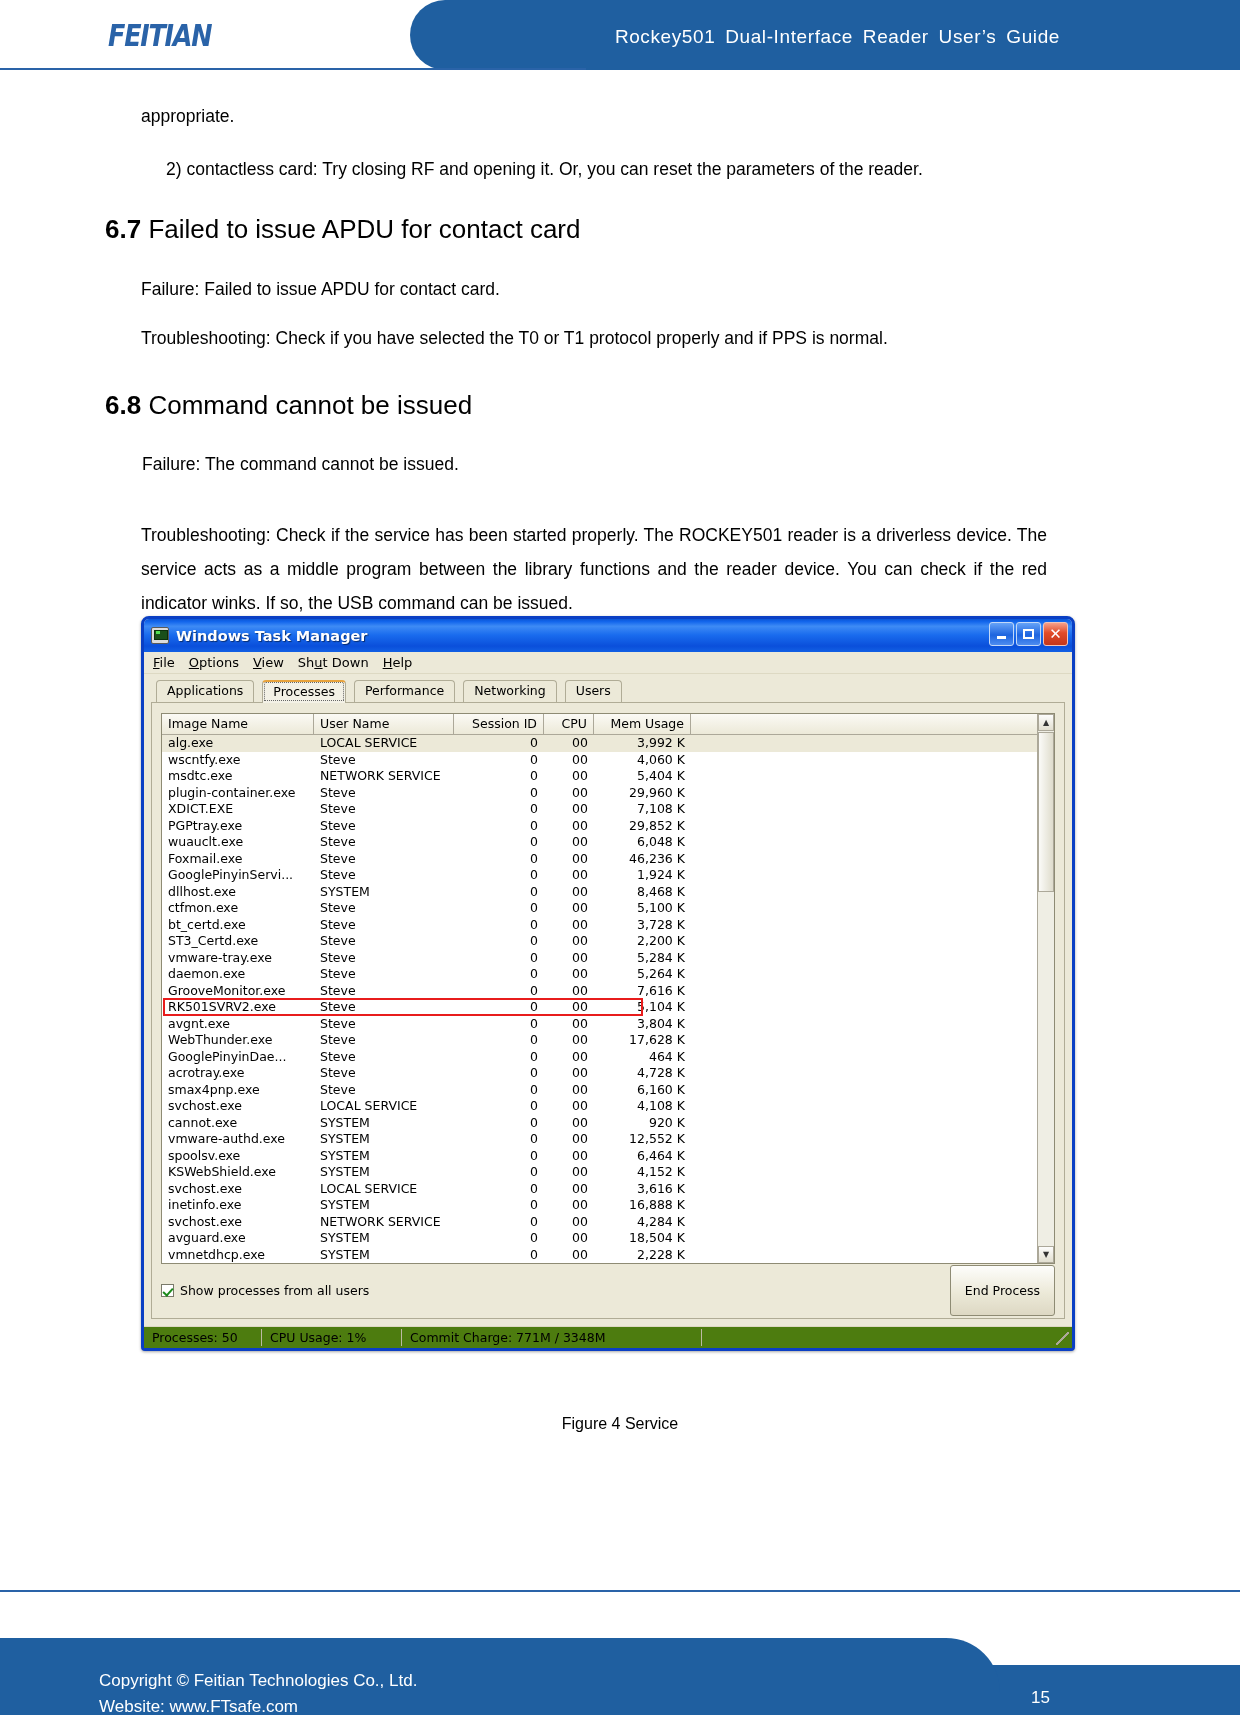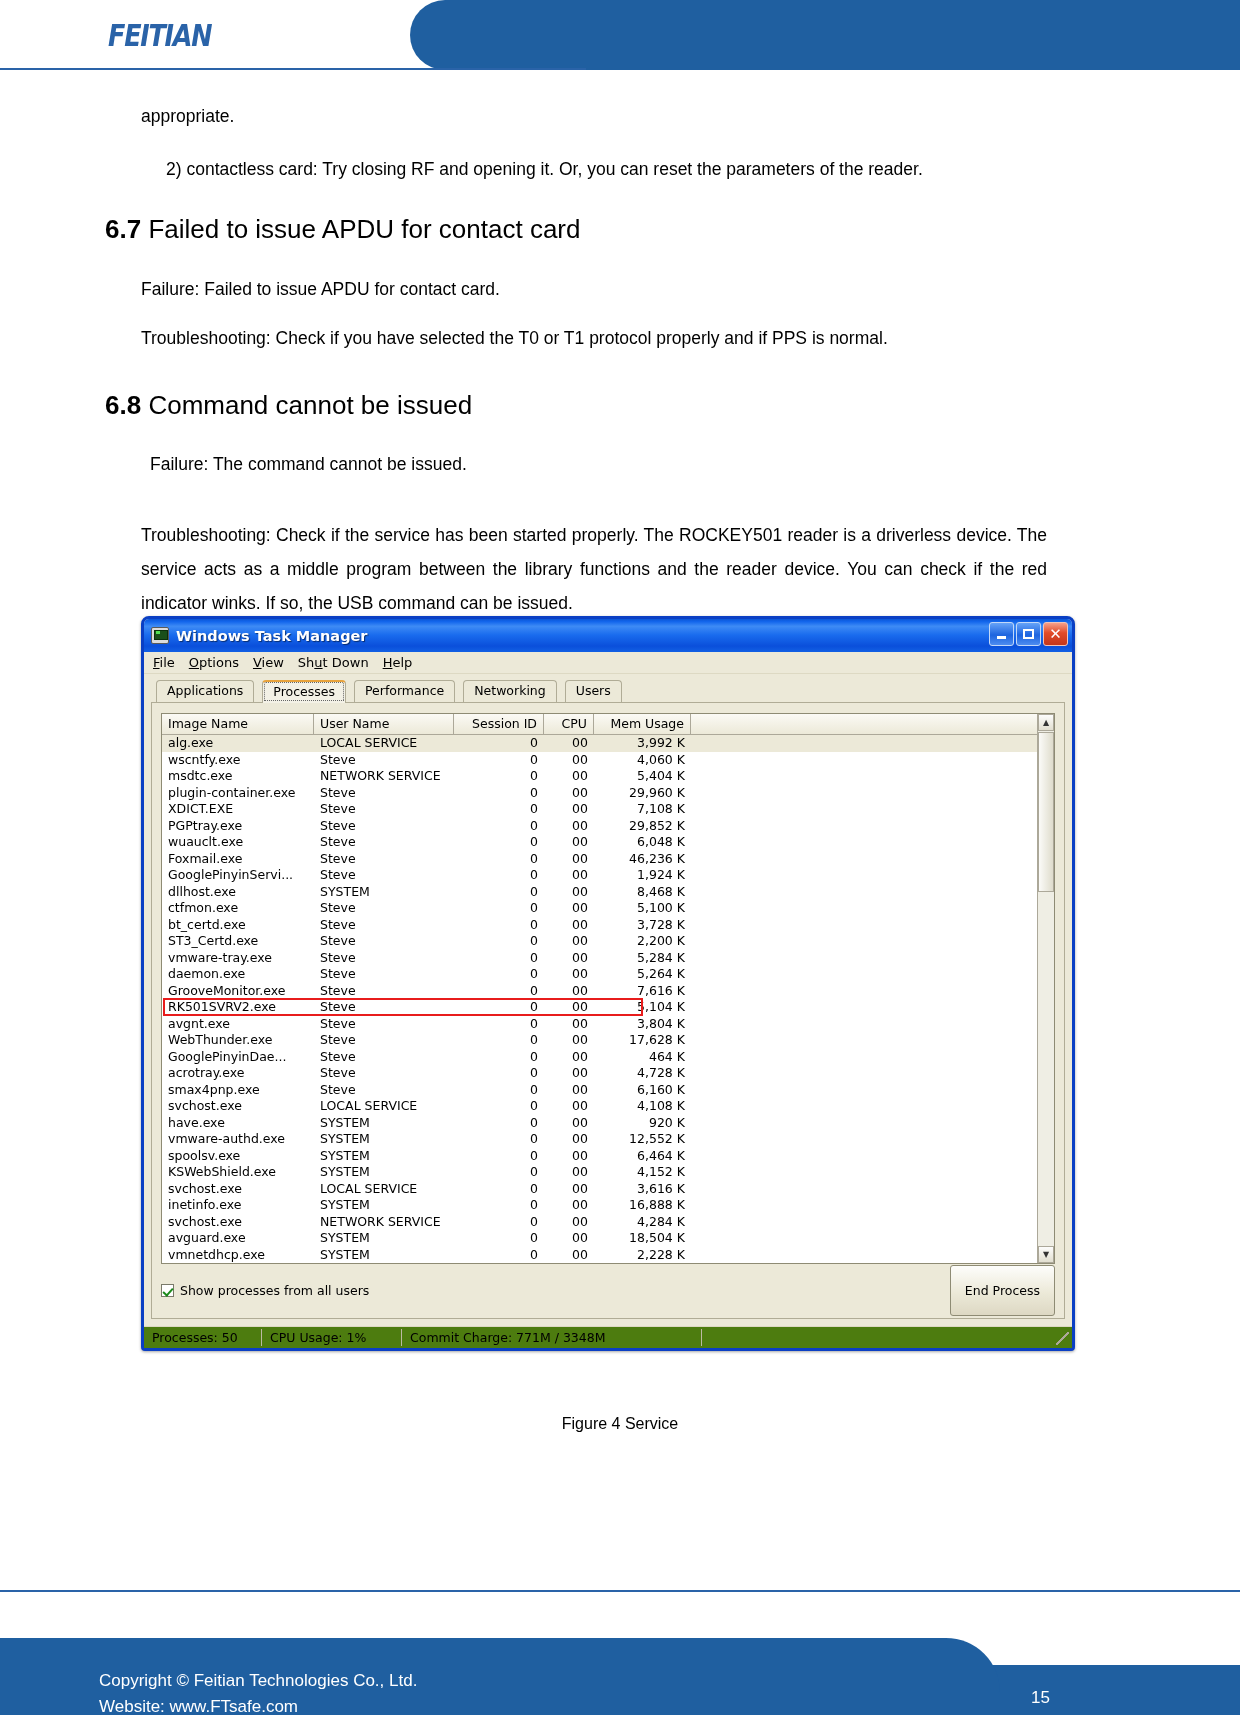--- a/index.html
+++ b/index.html
@@ -84,21 +84,21 @@
     font-size: 26px;
     color: #000;
     white-space: nowrap;
   }
   h2.section .num { font-weight: bold; }
   .h-67 { left: 105px; top: 142px; }
   .h-68 { left: 105px; top: 318px; }
 
   .p-fail67 { position: absolute; left: 141px; top: 206px; }
   .p-trouble67 { position: absolute; left: 141px; top: 255px; }
-  .p-fail68 { position: absolute; left: 150px; top: 381px; text-align: center; }
+  .p-fail68 { position: absolute; left: 142px; top: 381px; text-align: center; }
 
   .p-trouble68 {
     position: absolute;
     left: 141px;
     top: 428px;
     width: 906px;
     text-align: justify;
     text-justify: inter-word;
     line-height: 1.95;
     font-size: 17.5px;
@@ -436,20 +436,21 @@
     z-index: 3;
   }
 </style>
 </head>
 <body>
 
 <div class="page-header">
   <div class="header-banner"></div>
   <div class="header-rule"></div>
   <div class="logo">FEITIAN</div>
+  <div class="header-title">Rockey501  Dual-Interface  Reader  User’s  Guide</div>
 </div>
 
 <div class="content">
 
   <p class="para p-appropriate">appropriate.</p>
 
   <p class="para p-contactless">2) contactless card: Try closing RF and opening it. Or, you can reset the parameters of the reader.</p>
 
   <h2 class="section h-67">
     <span class="num">6.7</span>
@@ -693,21 +694,21 @@
               </div>
               <div class="proc-row">
                 <div class="td c-img">svchost.exe</div>
                 <div class="td c-user">LOCAL SERVICE</div>
                 <div class="td c-sess">0</div>
                 <div class="td c-cpu">00</div>
                 <div class="td c-mem">4,108 K</div>
                 <div class="td c-rest"></div>
               </div>
               <div class="proc-row">
-                <div class="td c-img">have.exe</div>
+                <div class="td c-img">cannot.exe</div>
                 <div class="td c-user">SYSTEM</div>
                 <div class="td c-sess">0</div>
                 <div class="td c-cpu">00</div>
                 <div class="td c-mem">920 K</div>
                 <div class="td c-rest"></div>
               </div>
               <div class="proc-row">
                 <div class="td c-img">vmware-authd.exe</div>
                 <div class="td c-user">SYSTEM</div>
                 <div class="td c-sess">0</div>

